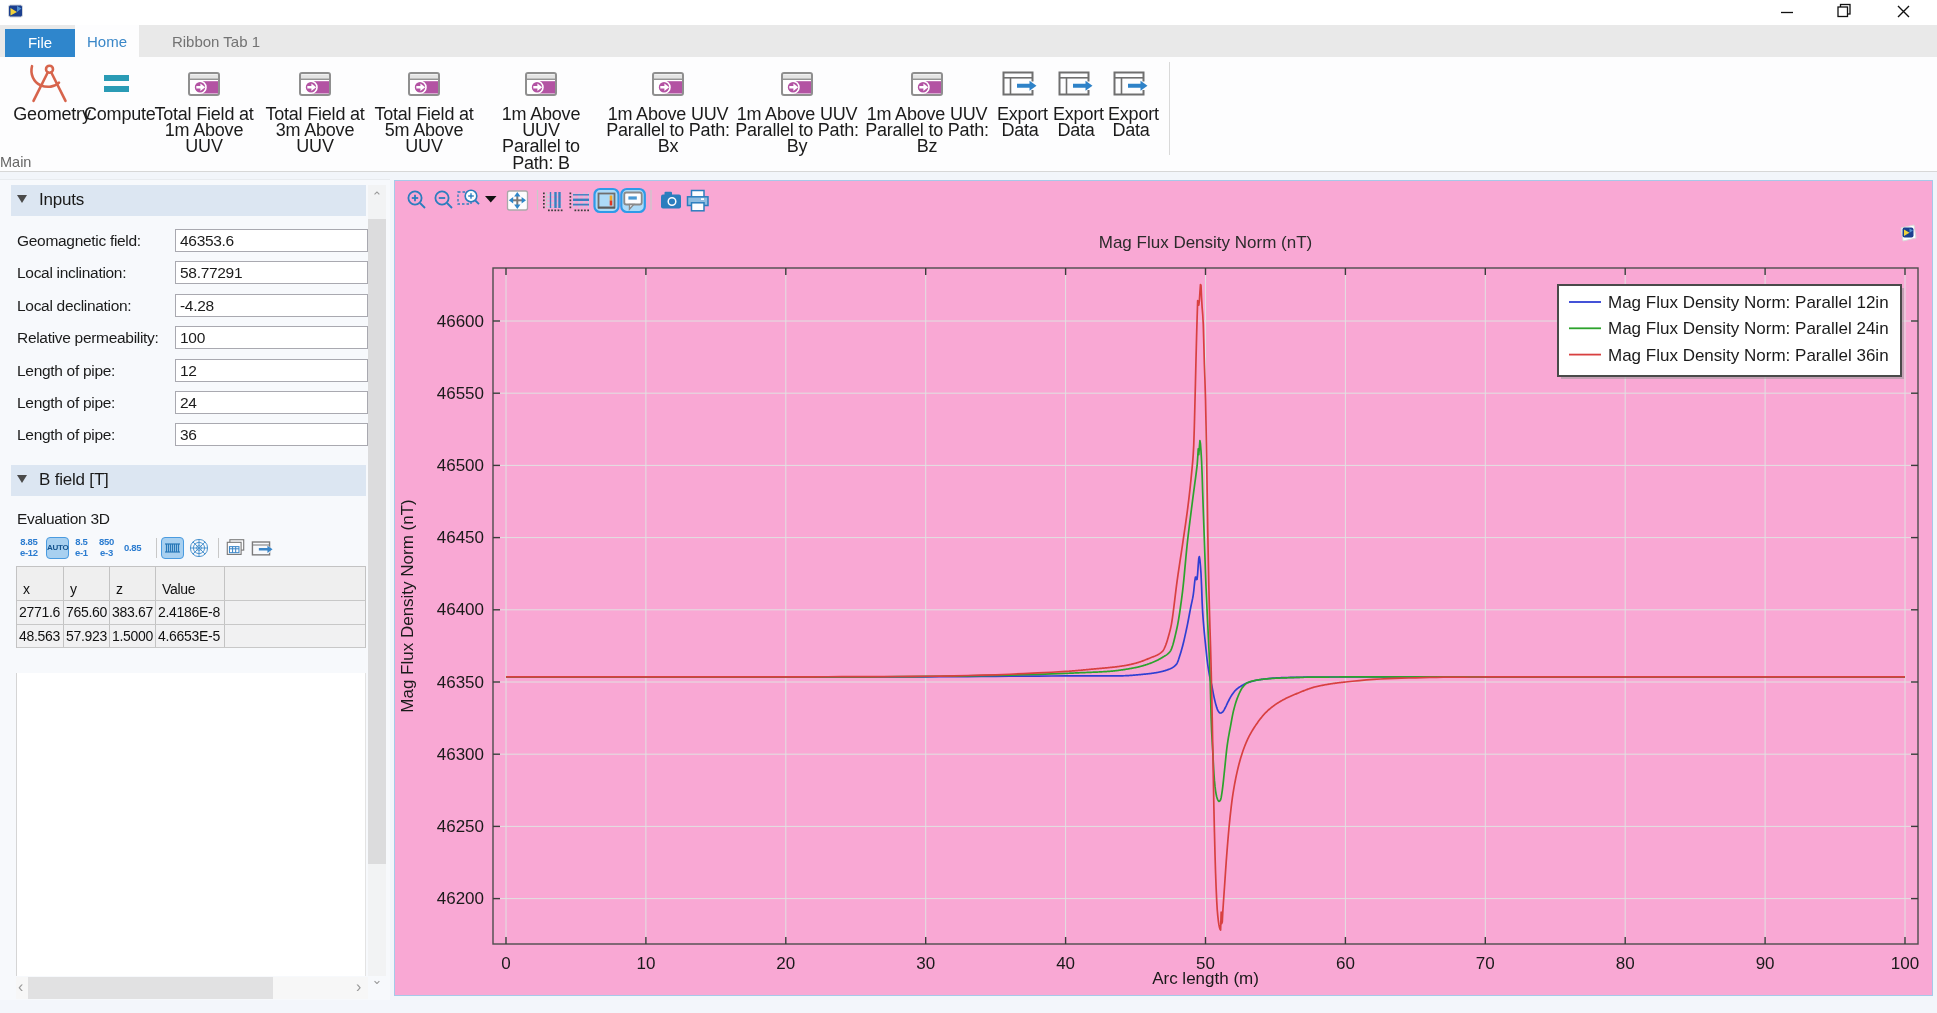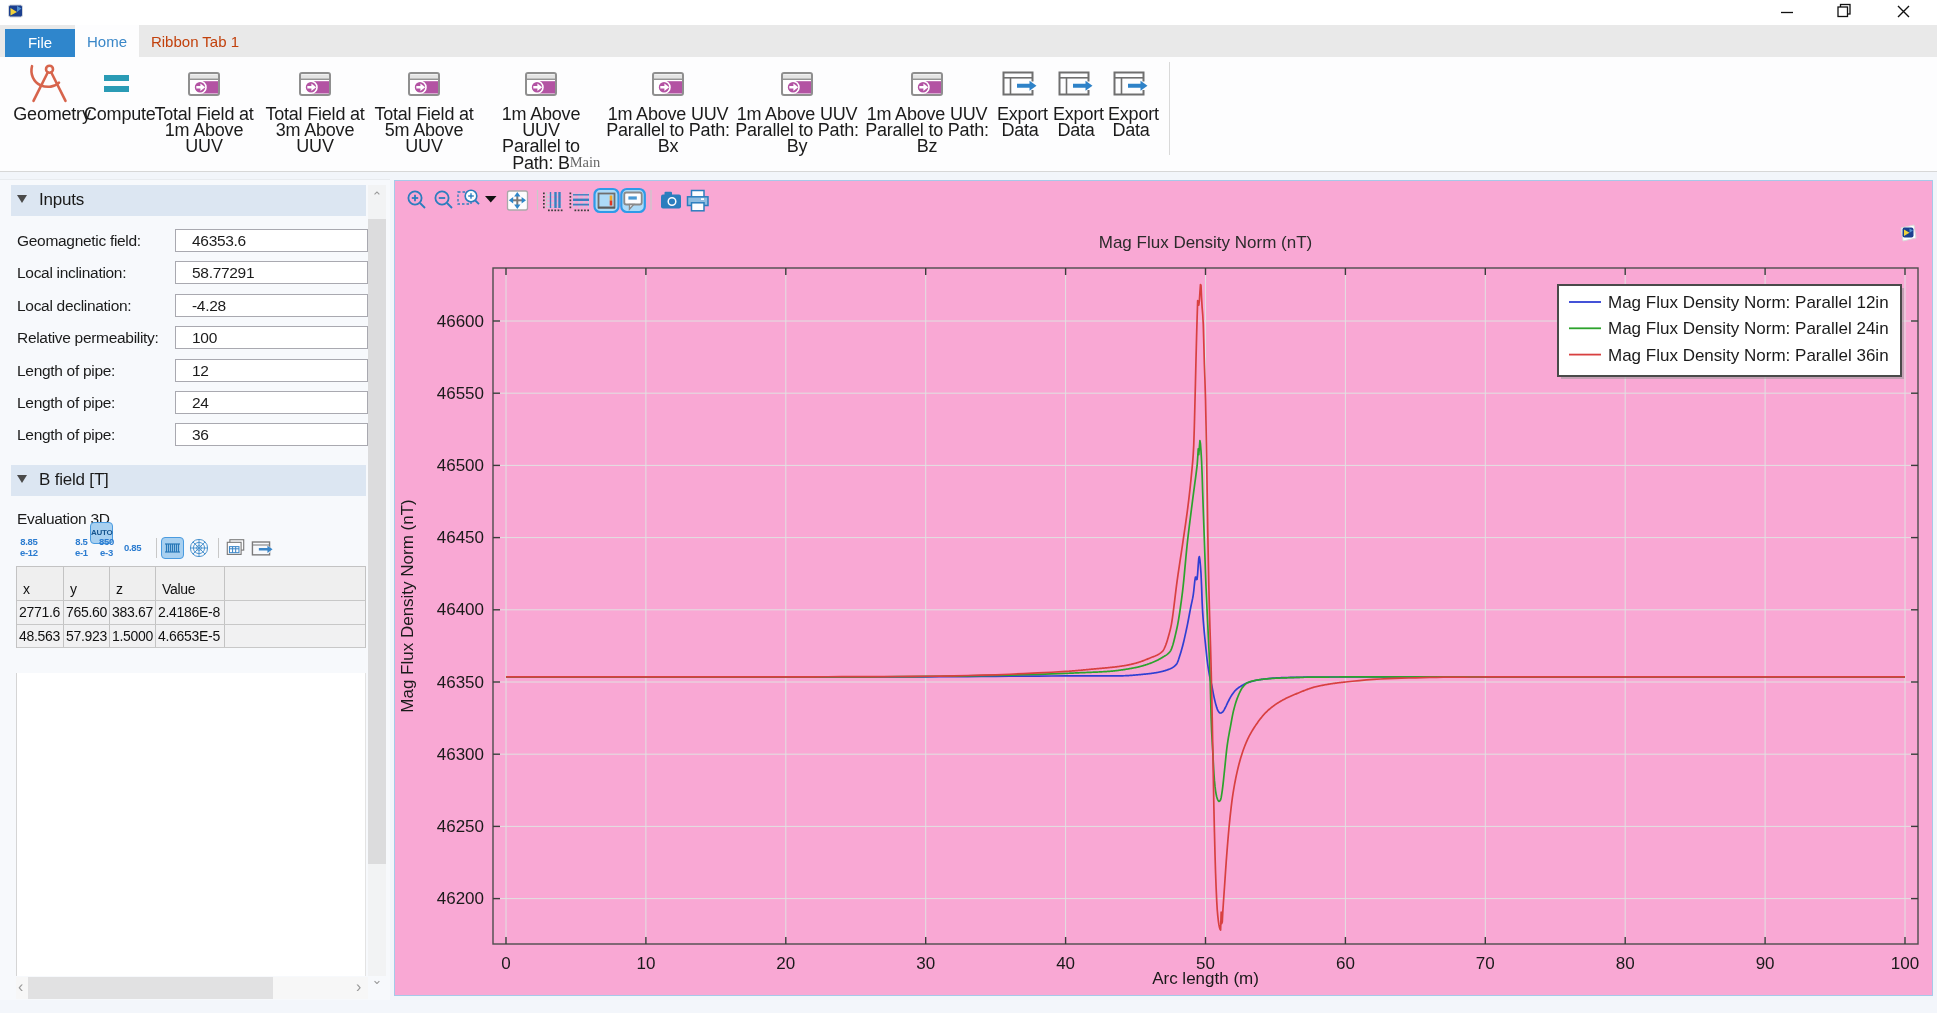--- a/index.html
+++ b/index.html
@@ -5,39 +5,39 @@
 html,body { width:1937px; height:1013px; overflow:hidden; background:#fff;
   font-family:"Liberation Sans", sans-serif; }
 .abs { position:absolute; }
 
 #titlebar { position:absolute; left:0; top:0; width:1937px; height:25px; background:#ffffff; }
 #titletext { position:absolute; left:0; top:3px; width:1910px; text-align:center; font-size:15px; color:#1b1b1b; }
 
 #tabbar { position:absolute; left:0; top:25px; width:1937px; height:32px; background:#e9e9e9; }
 #filetab { position:absolute; left:5px; top:4px; width:70px; height:28px; background:#2f86cc; color:#fff; font-size:15px; text-align:center; line-height:28px; }
 #hometab { position:absolute; left:75px; top:0px; width:64px; height:32px; background:#fdfdfe; color:#3a87c8; font-size:15px; text-align:center; line-height:34px; }
-#ribtab1 { position:absolute; left:130px; top:0px; width:130px; height:32px; color:#c2410c; font-size:15px; text-align:center; line-height:34px; }
+#ribtab1 { position:absolute; left:130px; top:0px; width:130px; height:32px; color:#737373; font-size:15px; text-align:right; line-height:34px; }
 
 #ribbon { position:absolute; left:0; top:57px; width:1937px; height:115px; background:#fdfdfe; border-bottom:1px solid #d7d7d7; }
 .riblabel { position:absolute; font-size:18px; color:#1b1b1b; text-align:center; line-height:16.2px; letter-spacing:-0.2px; }
-#mainlbl { position:absolute; left:0; top:97px; width:1170px; text-align:center; font-size:14.5px; color:#666;font-family:Liberation Serif, serif; }
+#mainlbl { position:absolute; left:0; top:97px; width:1170px; font-size:14.5px; color:#666; }
 #ribsep { position:absolute; left:1169px; top:5px; width:1px; height:93px; background:#d9d9d9; }
 #workbg { position:absolute; left:0; top:172px; width:1937px; height:828px; background:#f2f5fa; }
 
 #leftpanel { position:absolute; left:0; top:172px; width:390px; height:828px; }
 #panelbg { position:absolute; left:0; top:179px; width:390px; height:821px; background:#f7f9fc; border-top:1px solid #e8ebef; }
 .sechdr { position:absolute; left:11px; width:355px; height:31px; background:#dce6f2; font-size:17px; color:#1a1a1a; letter-spacing:-0.2px; }
 .sechdr .tri { position:absolute; left:6px; top:10px; width:0; height:0; border-left:5.5px solid transparent; border-right:5.5px solid transparent; border-top:8px solid #4a4a4a; }
 .sechdr .txt { position:absolute; left:28px; top:5px; }
 .flabel { position:absolute; left:17px; font-size:15.5px; color:#1b1b1b; height:23px; line-height:23px; letter-spacing:-0.3px; }
-.finput { position:absolute; left:175px; width:193px; height:23px; background:#fff; border:1px solid #a9a9b0; font-size:15.5px; color:#1b1b1b; line-height:21px; padding-left:16px; letter-spacing:-0.3px; }
+.finput { position:absolute; left:175px; width:193px; height:23px; background:#fff; border:1px solid #a9a9b0; font-size:15.5px; color:#1b1b1b; line-height:21px; padding-left:4px; letter-spacing:-0.3px; }
 
 #minibar { position:absolute; left:0; top:0; width:390px; height:0; }
 .mtxt { position:absolute; top:365px; font-size:9.5px; font-weight:bold; color:#2b7cd0; line-height:10.5px; text-align:center; letter-spacing:-0.3px; }
-#autobtn { position:absolute; left:46px; top:350px; width:23px; height:22px; background:#a8d0f0; border:1.5px solid #4a9be0; border-radius:4px; font-size:8px; font-weight:bold; color:#15548e; text-align:center; line-height:19px; letter-spacing:-0.3px;margin-left:44px; }
+#autobtn { position:absolute; left:46px; top:365px; width:23px; height:22px; background:#a8d0f0; border:1.5px solid #4a9be0; border-radius:4px; font-size:8px; font-weight:bold; color:#15548e; text-align:center; line-height:19px; letter-spacing:-0.3px; }
 .mbtn { position:absolute; top:365px; width:23px; height:22px; background:#a8d0f0; border:1.5px solid #4a9be0; border-radius:4px; }
 .msep { position:absolute; top:366px; width:1px; height:20px; background:#c8c8c8; }
 
 #ptable { position:absolute; left:16px; top:394px; width:350px; background:#fff; border:1px solid #c3c3c3; border-bottom:none; }
 #tblbody { position:absolute; left:16px; top:501px; width:350px; height:303px; background:#fff; border-left:1px solid #d5d5d5; border-right:1px solid #e3e3e3; }
 .prow { position:relative; height:23.7px; background:#f1f1f2; border-bottom:1px solid #c8c8c8; overflow:hidden; }
 .prow.phead { height:34px; background:#efefef; }
 .pc { position:absolute; top:0; height:100%; border-right:1px solid #c3c3c3; font-size:14px; letter-spacing:-0.3px; white-space:nowrap; color:#111; padding-left:2px; display:flex; align-items:center; }
 .phead .pc { align-items:flex-end; padding-bottom:3px; padding-left:6px; }
 .c1 { left:0; width:47px; } .c2 { left:47px; width:46px; } .c3 { left:93px; width:46px; }

